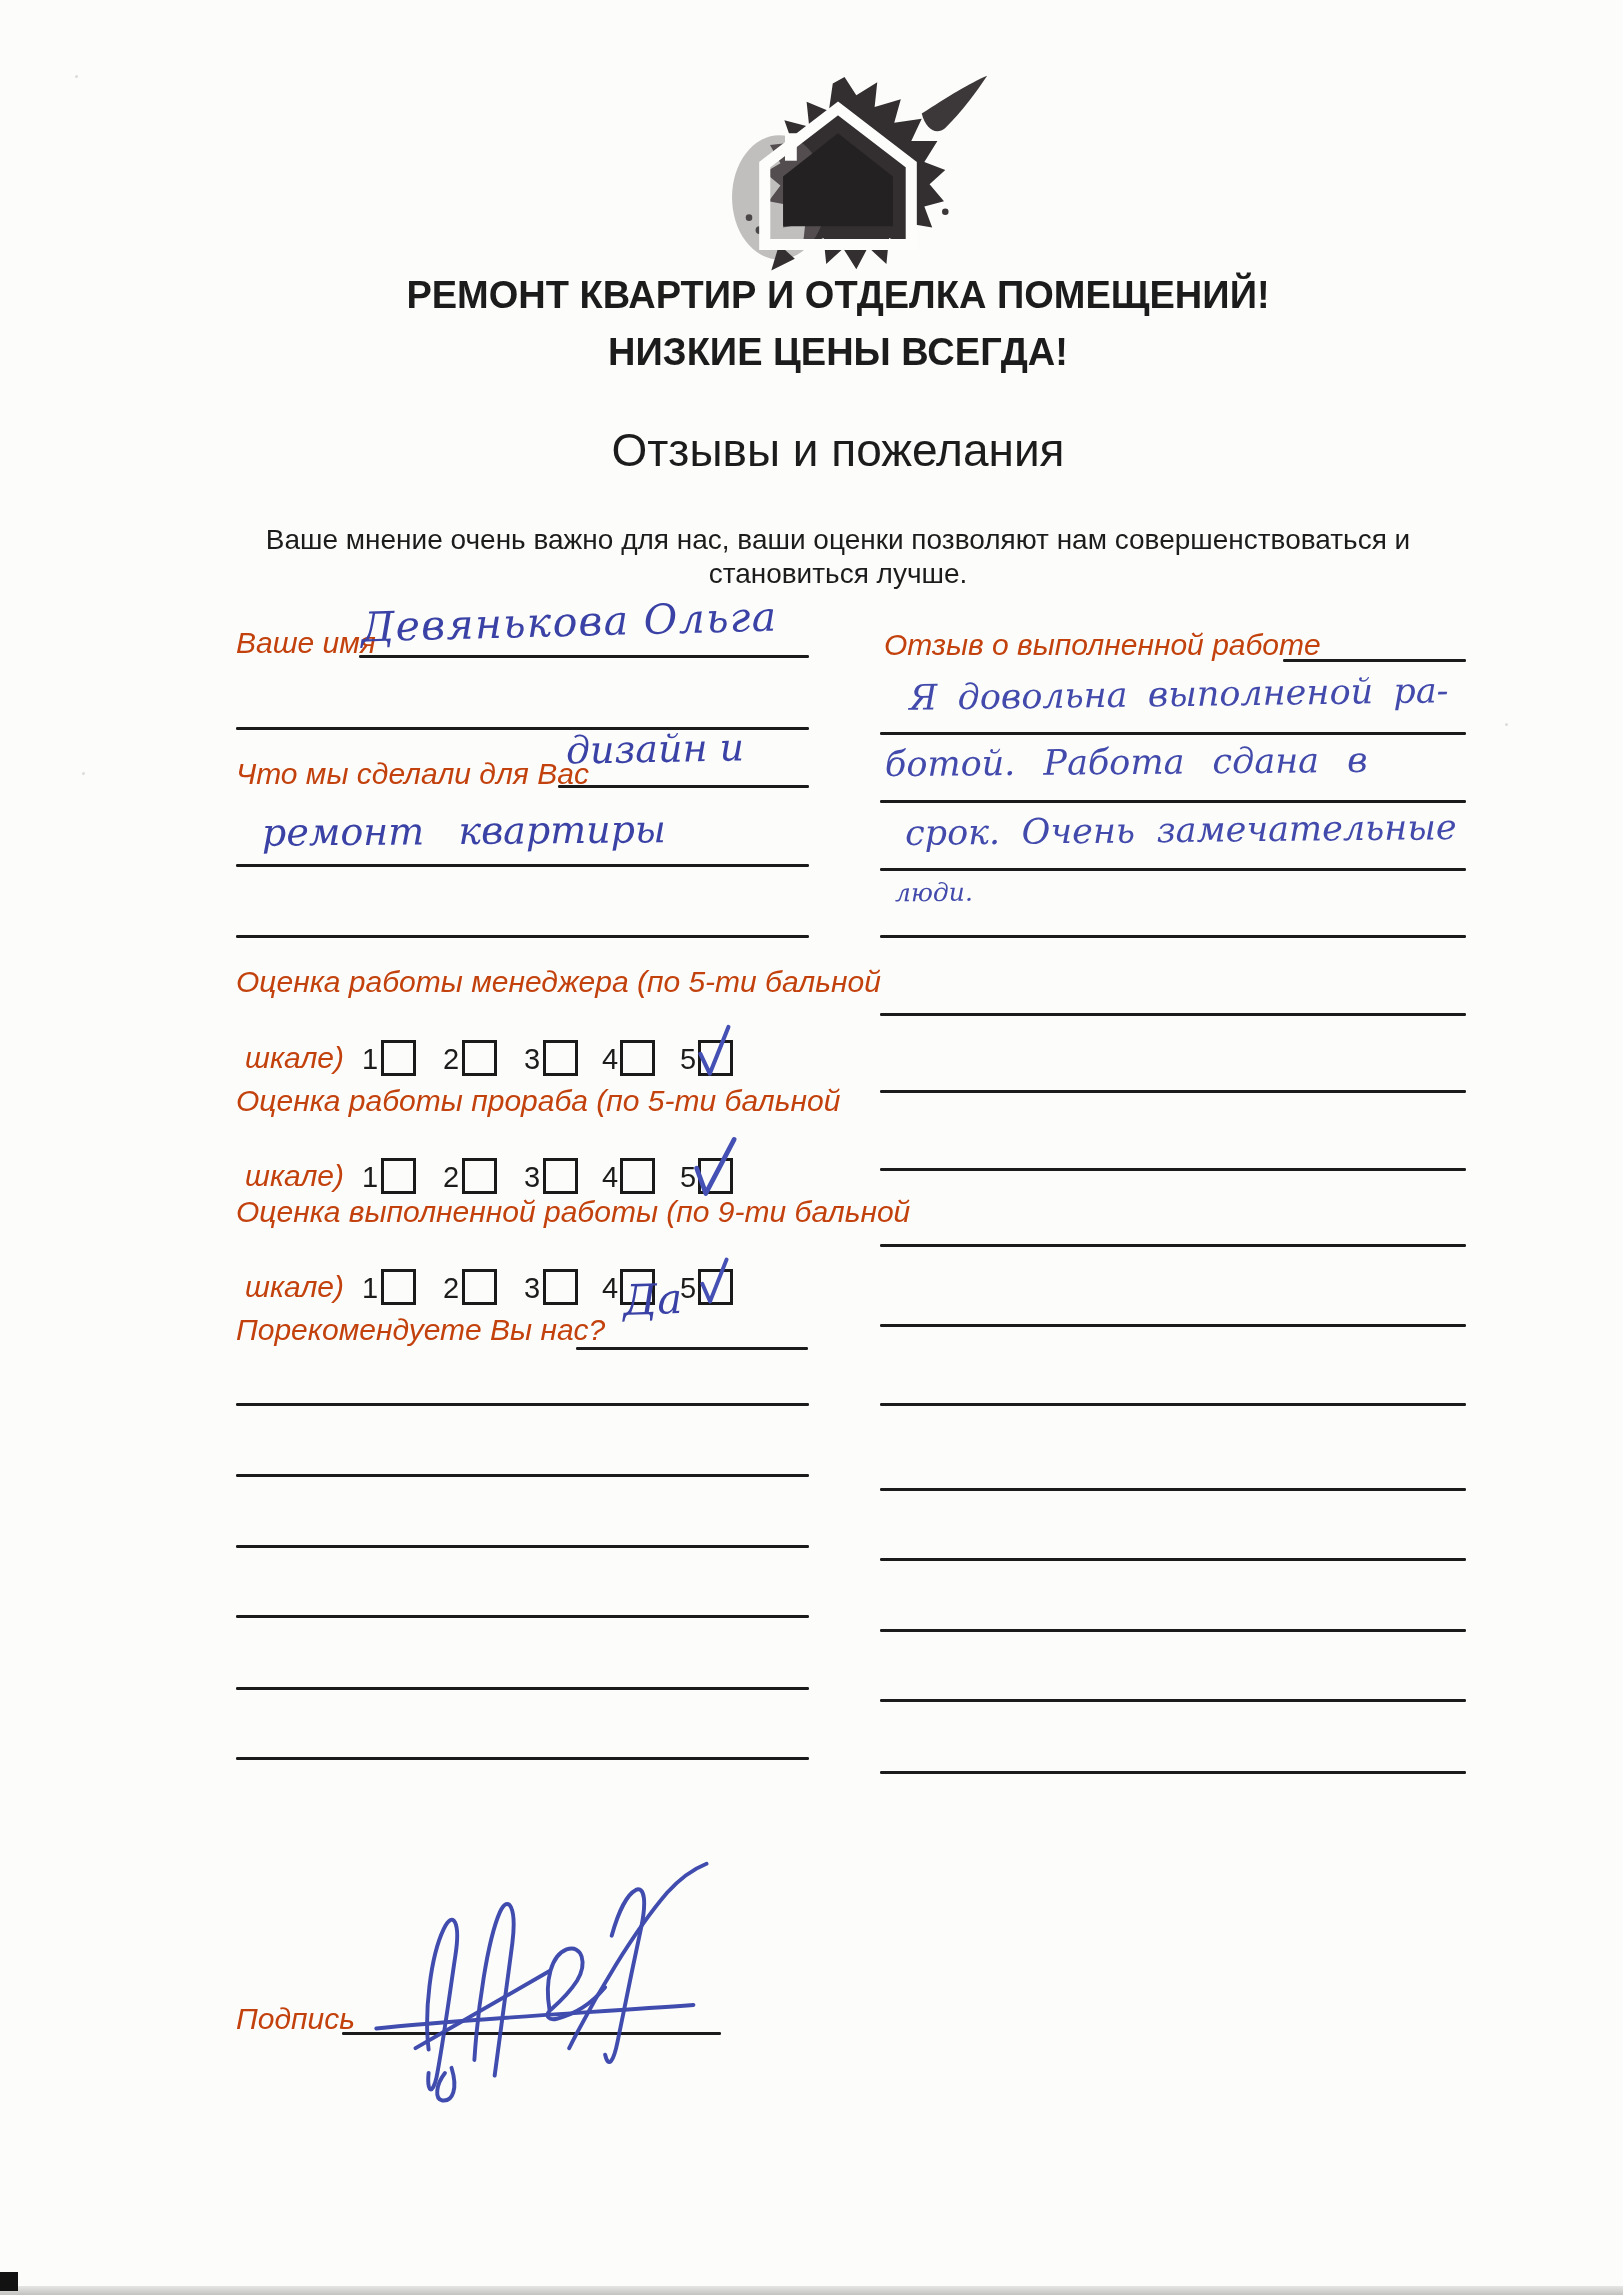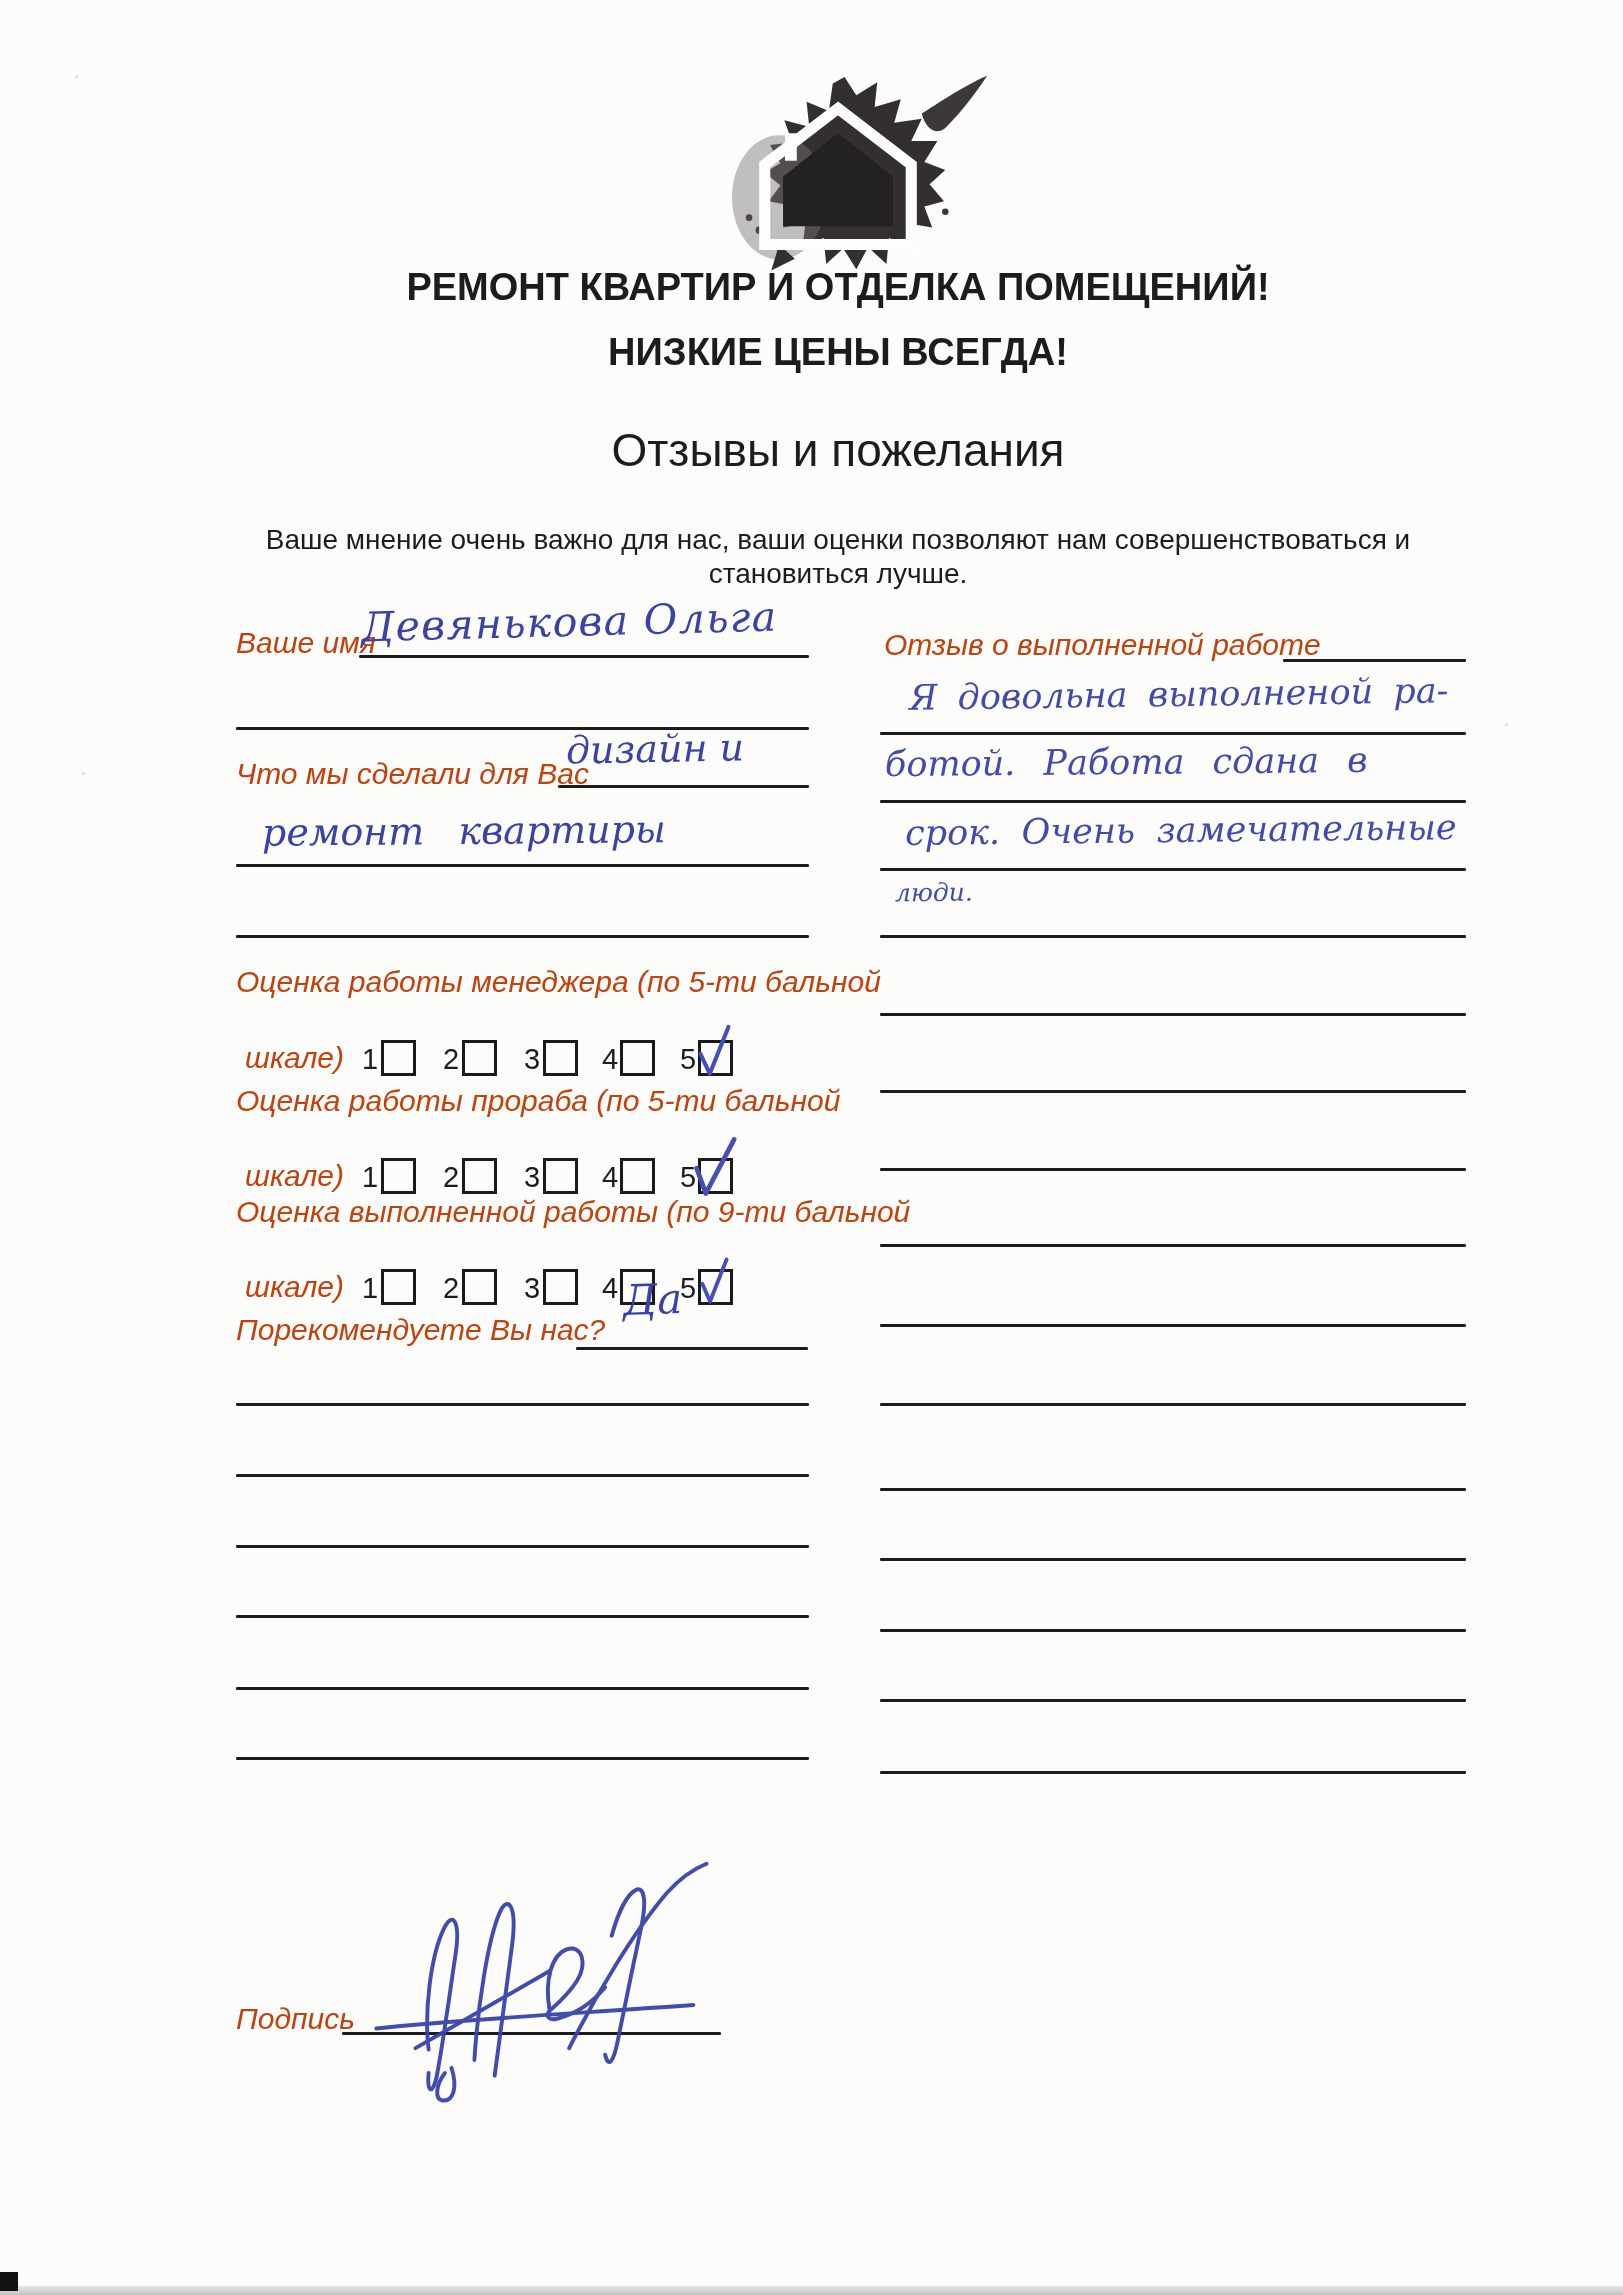--- a/index.html
+++ b/index.html
@@ -38,21 +38,21 @@
     <path fill="#3c3738" d="M368,62 C404,38 444,14 468,4 C452,28 430,58 404,84 C390,96 374,86 368,62 Z"></path>
     <path fill="#332f30" d="M150,262 L138,302 L174,284 Z"></path>
     <circle cx="120" cy="240" r="6" fill="#4a4546"></circle>
     <circle cx="104" cy="221" r="5" fill="#4a4546"></circle>
     <circle cx="404" cy="212" r="5" fill="#3c3738"></circle>
     <path d="M240,54 L352,140 L352,262 L128,262 L128,140 Z" fill="none" stroke="#fdfdfc" stroke-width="17" stroke-linejoin="miter"></path>
     <path d="M168,134 L168,92" stroke="#fdfdfc" stroke-width="18"></path>
     <path d="M240,92 L324,158 L324,234 L156,234 L156,158 Z" fill="#242122"></path>
   </svg>
 
-  <div class="center tagline" style="top:266px;">РЕМОНТ КВАРТИР И ОТДЕЛКА ПОМЕЩЕНИЙ!</div>
+  <div class="center tagline" style="top:274px;">РЕМОНТ КВАРТИР И ОТДЕЛКА ПОМЕЩЕНИЙ!</div>
   <div class="center tagline" style="top:331px;">НИЗКИЕ ЦЕНЫ ВСЕГДА!</div>
   <div class="center pgtitle" style="top:423px;">Отзывы и пожелания</div>
   <div class="center intro" style="top:512px;margin-top:12px;">Ваше мнение очень важно для нас, ваши оценки позволяют нам совершенствоваться и</div>
   <div class="center intro" style="top:558px;">становиться лучше.</div>
 
   <div class="lbl" style="left:236px;top:626px;">Ваше имя</div>
   <div class="hw" style="left:361px;top:598px;font-size:41px;letter-spacing:1.3px;transform:rotate(-1.5deg);">Девянькова    Ольга</div>
   <div class="rule" style="left:359px;top:655px;width:450px;"></div>
   <div class="rule" style="left:236px;top:727px;width:573px;"></div>
 

